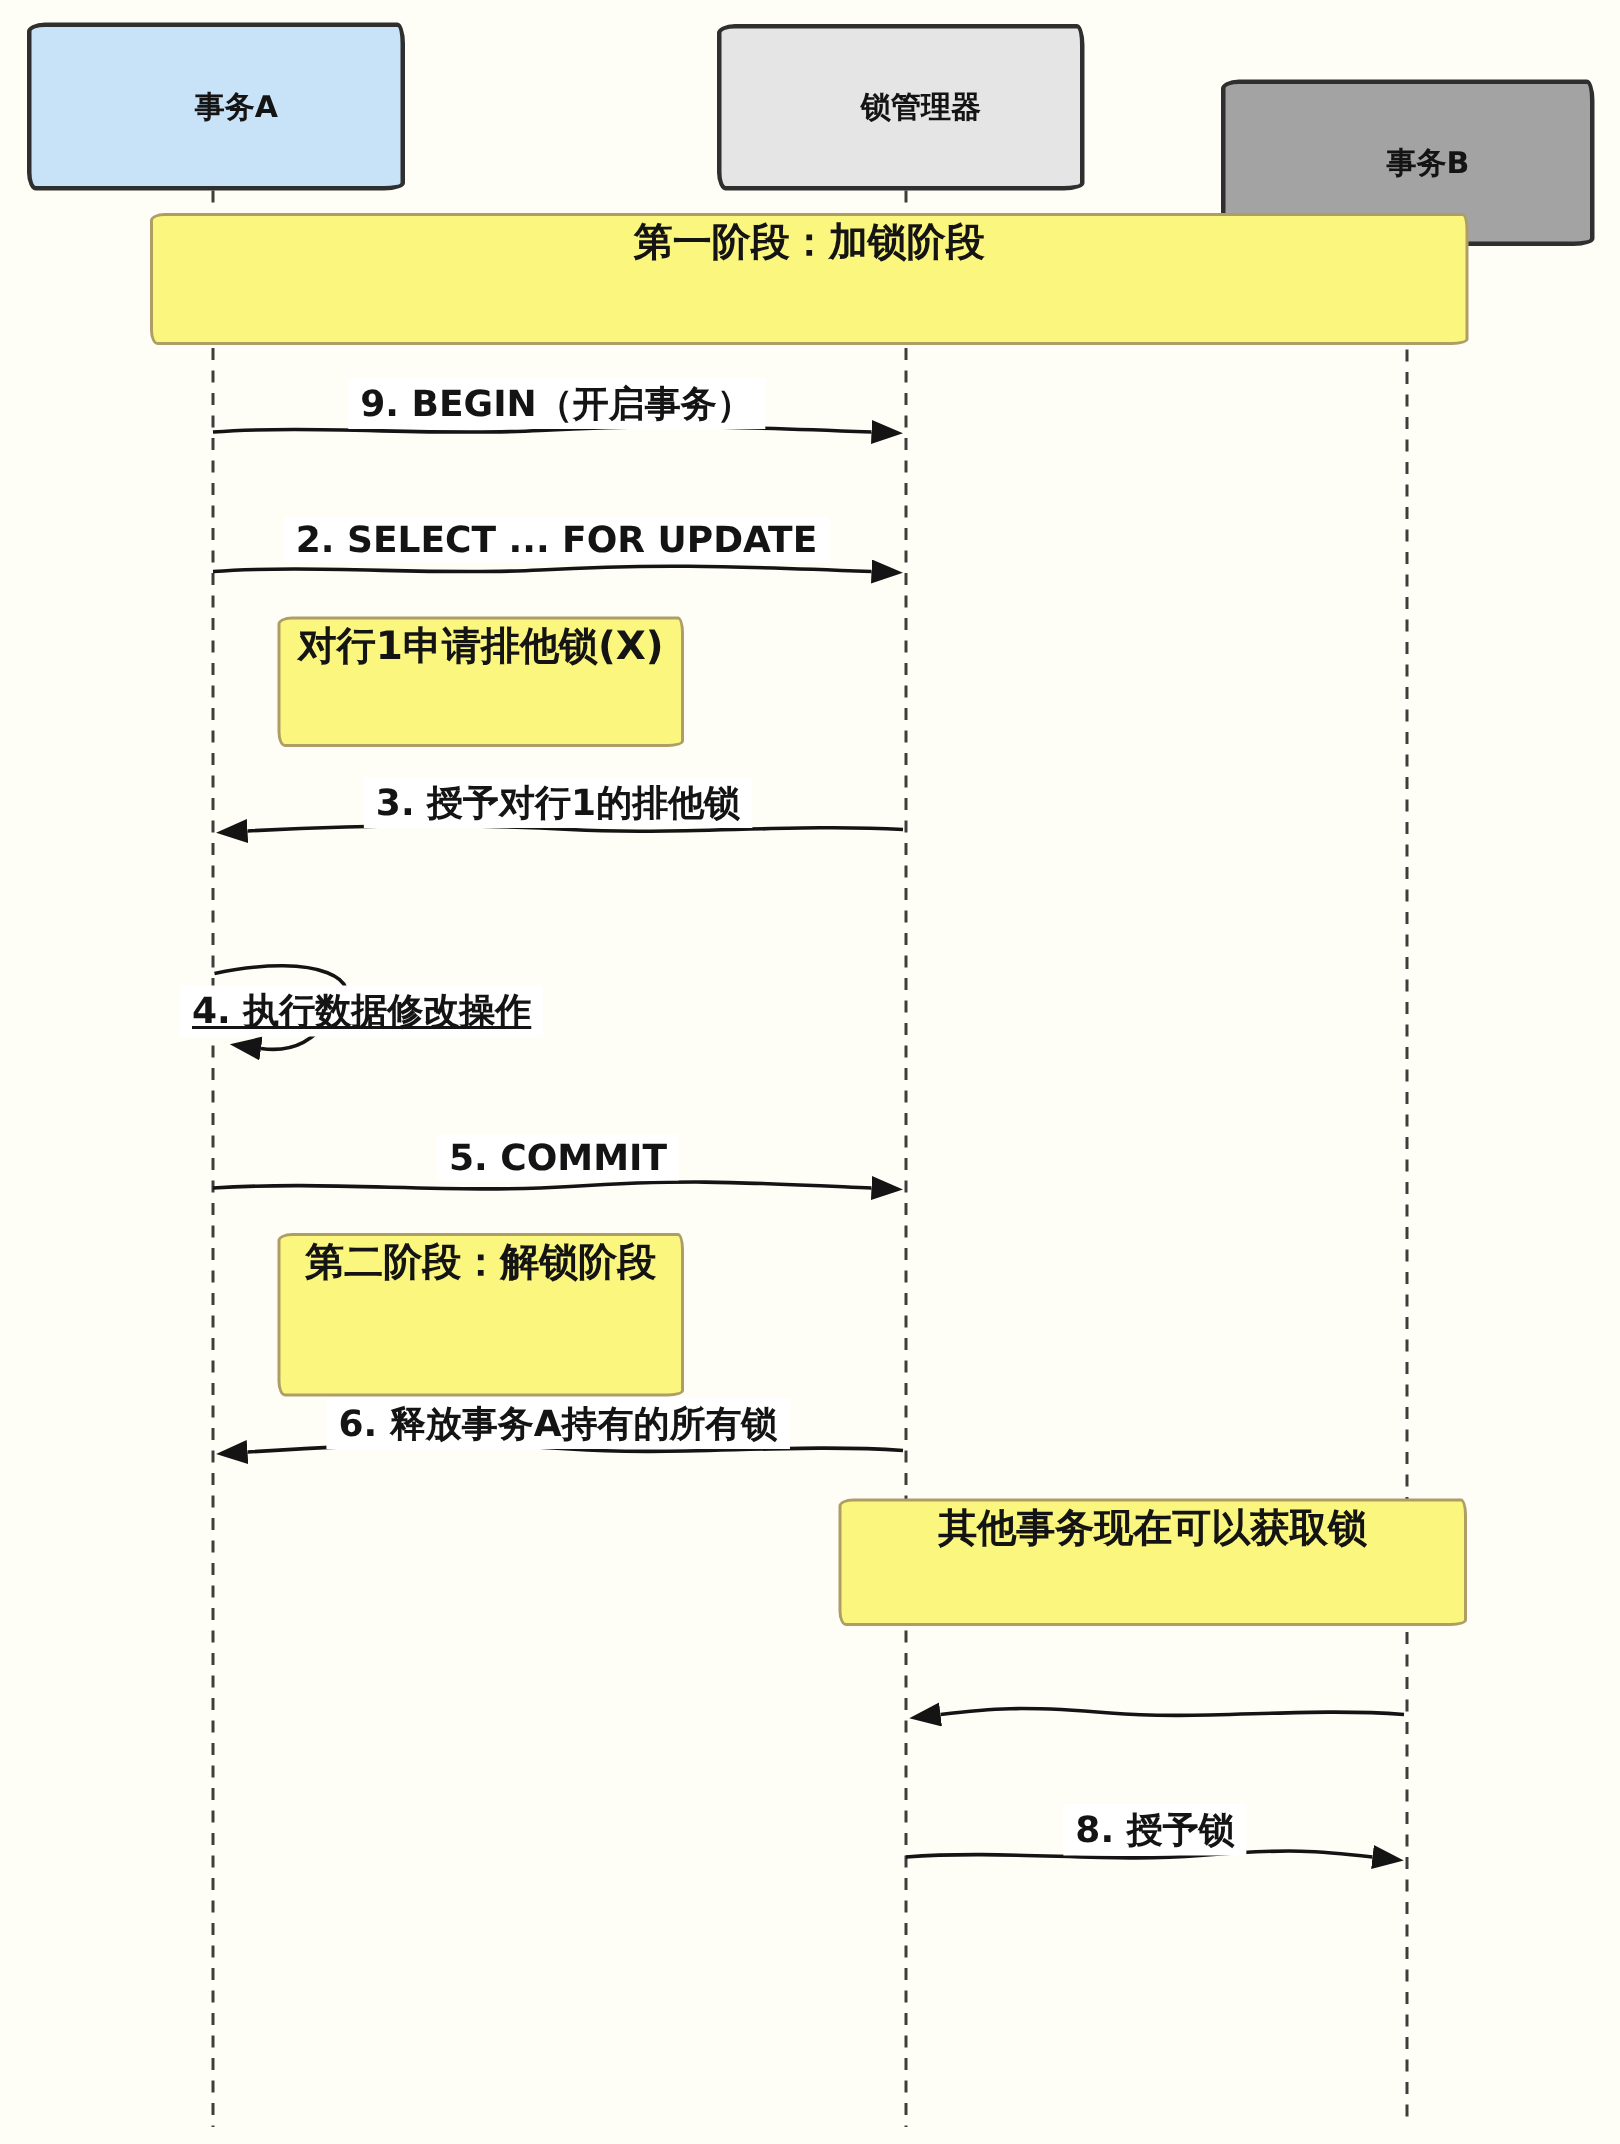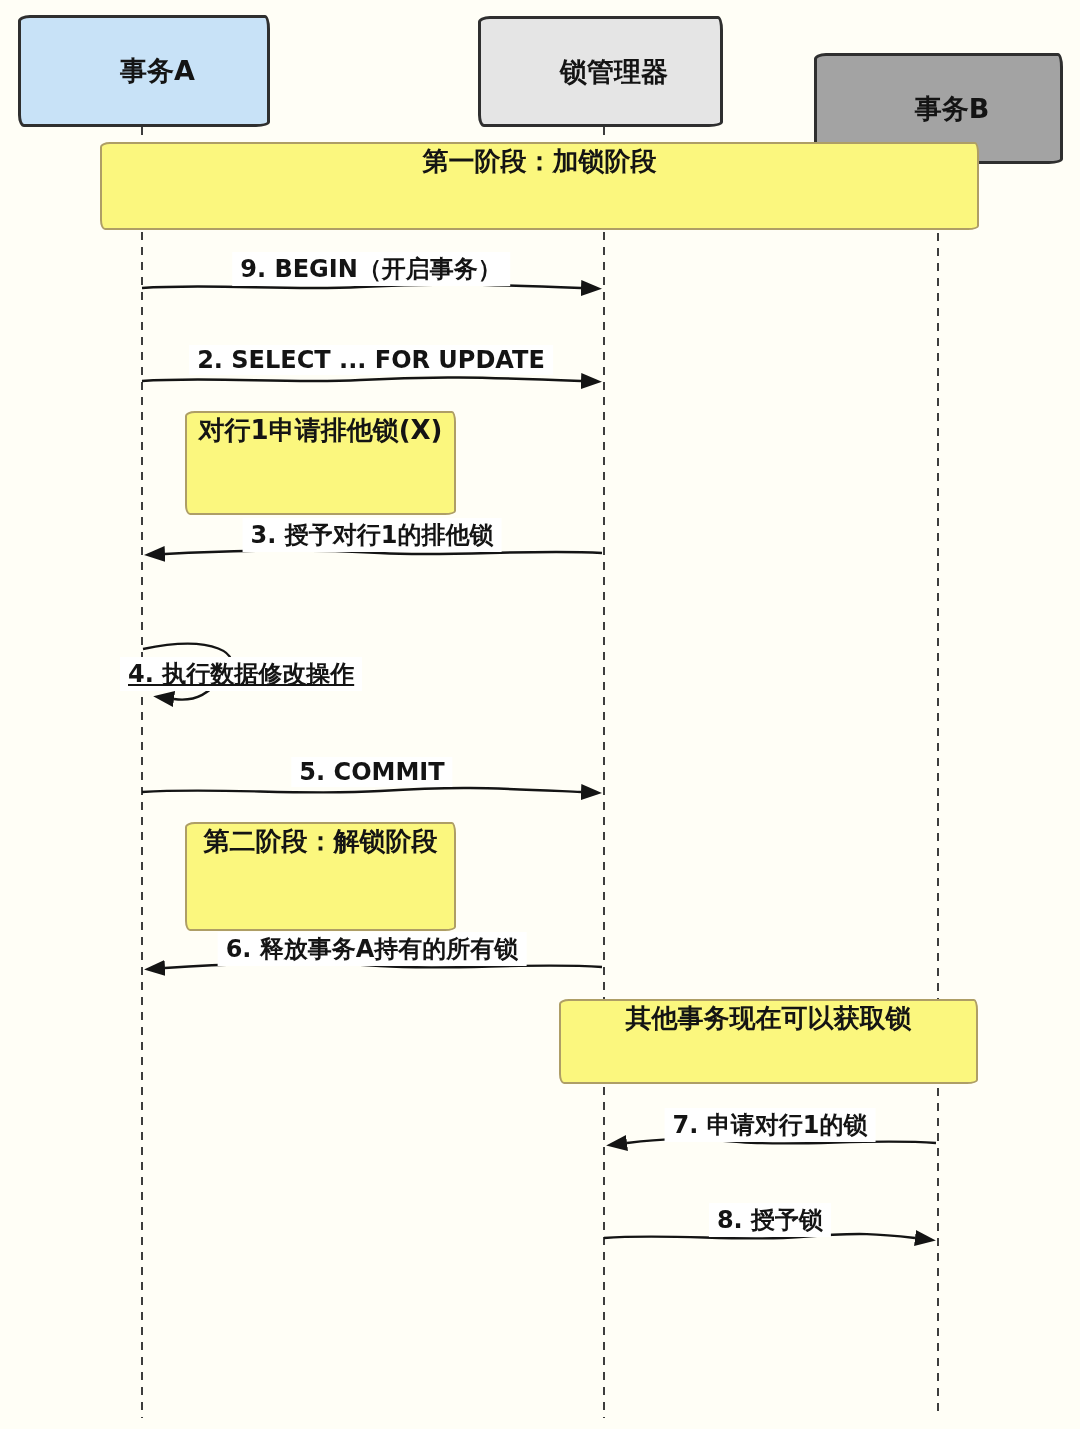--- a/index.html
+++ b/index.html
@@ -5,36 +5,36 @@
   html,body { margin:0; padding:0; }
   .canvas {
     position:relative; width:1080px; height:1429px;
     background:#FFFEF6; overflow:hidden;
     font-family:"DejaVu Sans", sans-serif; color:#141414;
   }
   .canvas svg { position:absolute; left:0; top:0; }
   .actor {
     position:absolute; box-sizing:border-box;
     display:flex; align-items:center; justify-content:center;
-    border:3px solid #2f2f2f; font-size:27px; font-weight:bold;
+    border:3px solid #2f2f2f; font-size:20px; font-weight:bold;
     border-radius: 12px 5px 14px 6px / 6px 14px 5px 12px;
     padding-left: 27px;
   }
   .actor-a  { left:18px;  top:15px; width:252px; height:112px; background:#C8E2F7; }
   .actor-lm { left:478px; top:16px; width:245px; height:111px; background:#e5e5e5; }
   .actor-b  { left:814px; top:17px; width:249px; height:111px; background:#a3a3a3;margin-top:36px; }
   .highlight {
     position:absolute; box-sizing:border-box;
     display:flex; justify-content:center;
     background:#FBF77E; border:2.5px solid #AE9E66;
     font-size:26px; font-weight:bold;
     border-radius: 10px 4px 11px 5px / 5px 11px 4px 10px;
   }
   .banner-1 { left:100px; top:142px;  width:879px; height:88px; }
-  .note-1   { left:185px; top:411px;  width:271px; height:104px; }
+  .note-1   { left:185px; top:411px;  width:271px; height:87px; }
   .note-2   { left:185px; top:822px;  width:271px; height:109px; }
   .banner-2 { left:559px; top:999px;  width:419px; height:85px; }
   .msg-label {
     position:absolute; background:#ffffff; padding:1px 8px;
     font-size:24px; font-weight:bold; white-space:nowrap;
     transform:translateX(-50%);
   }
   .msg-1 { left:371px; top:252px; }
   .msg-2 { left:371px; top:345px; }
   .msg-3 { left:372px; top:518px; }
@@ -97,16 +97,15 @@
   <div class="highlight banner-2">
     <span>其他事务现在可以获取锁</span>
   </div>
 
   <div class="msg-label msg-1">9. BEGIN（开启事务）</div>
   <div class="msg-label msg-2">2. SELECT ... FOR UPDATE</div>
   <div class="msg-label msg-3">3. 授予对行1的排他锁</div>
   <div class="msg-label msg-4">4. 执行数据修改操作</div>
   <div class="msg-label msg-5">5. COMMIT</div>
   <div class="msg-label msg-6">6. 释放事务A持有的所有锁</div>
-  <div class="msg-label msg-7">7. 申请对行1的锁</div>
   <div class="msg-label msg-8">8. 授予锁</div>
 
 </div>
 
 </body></html>

